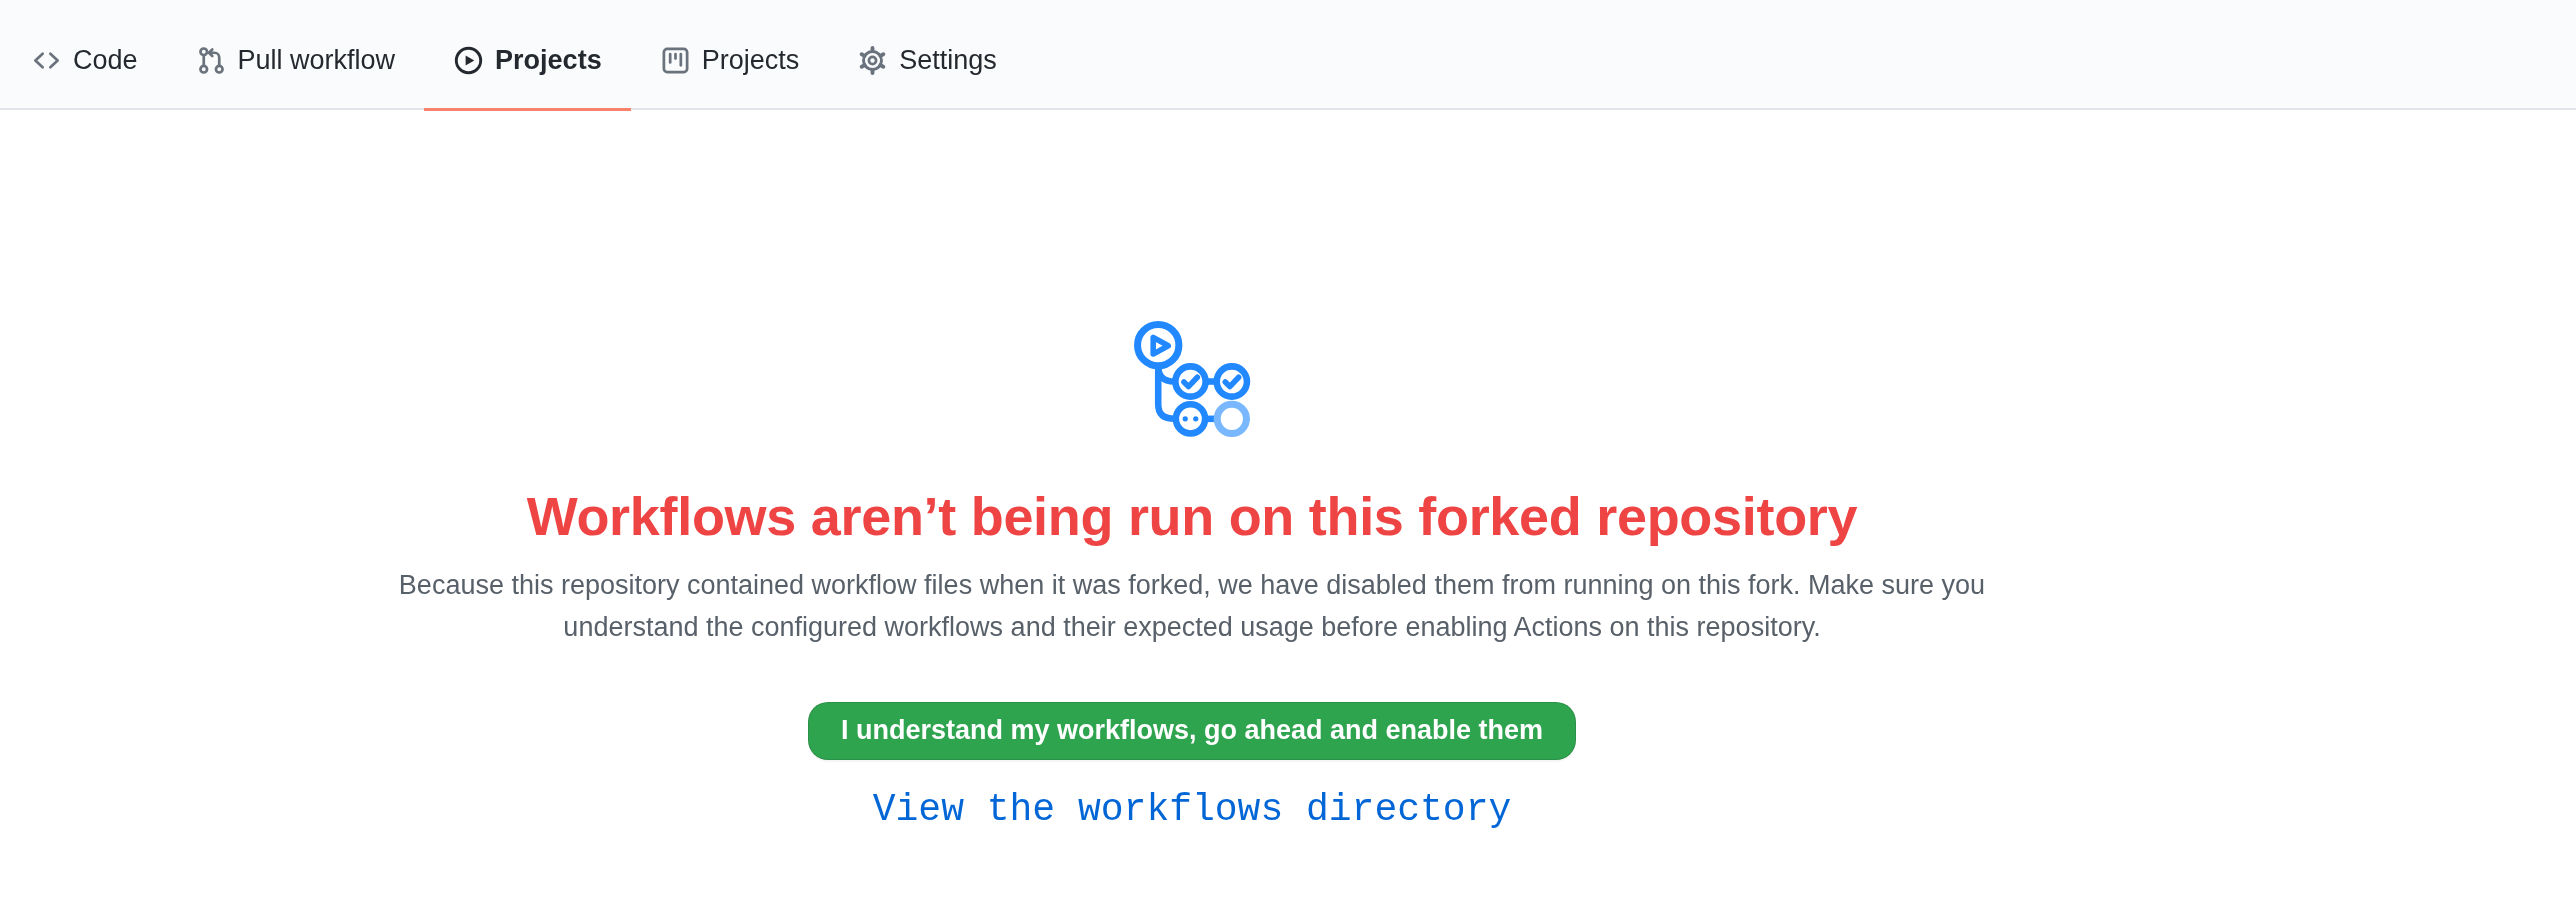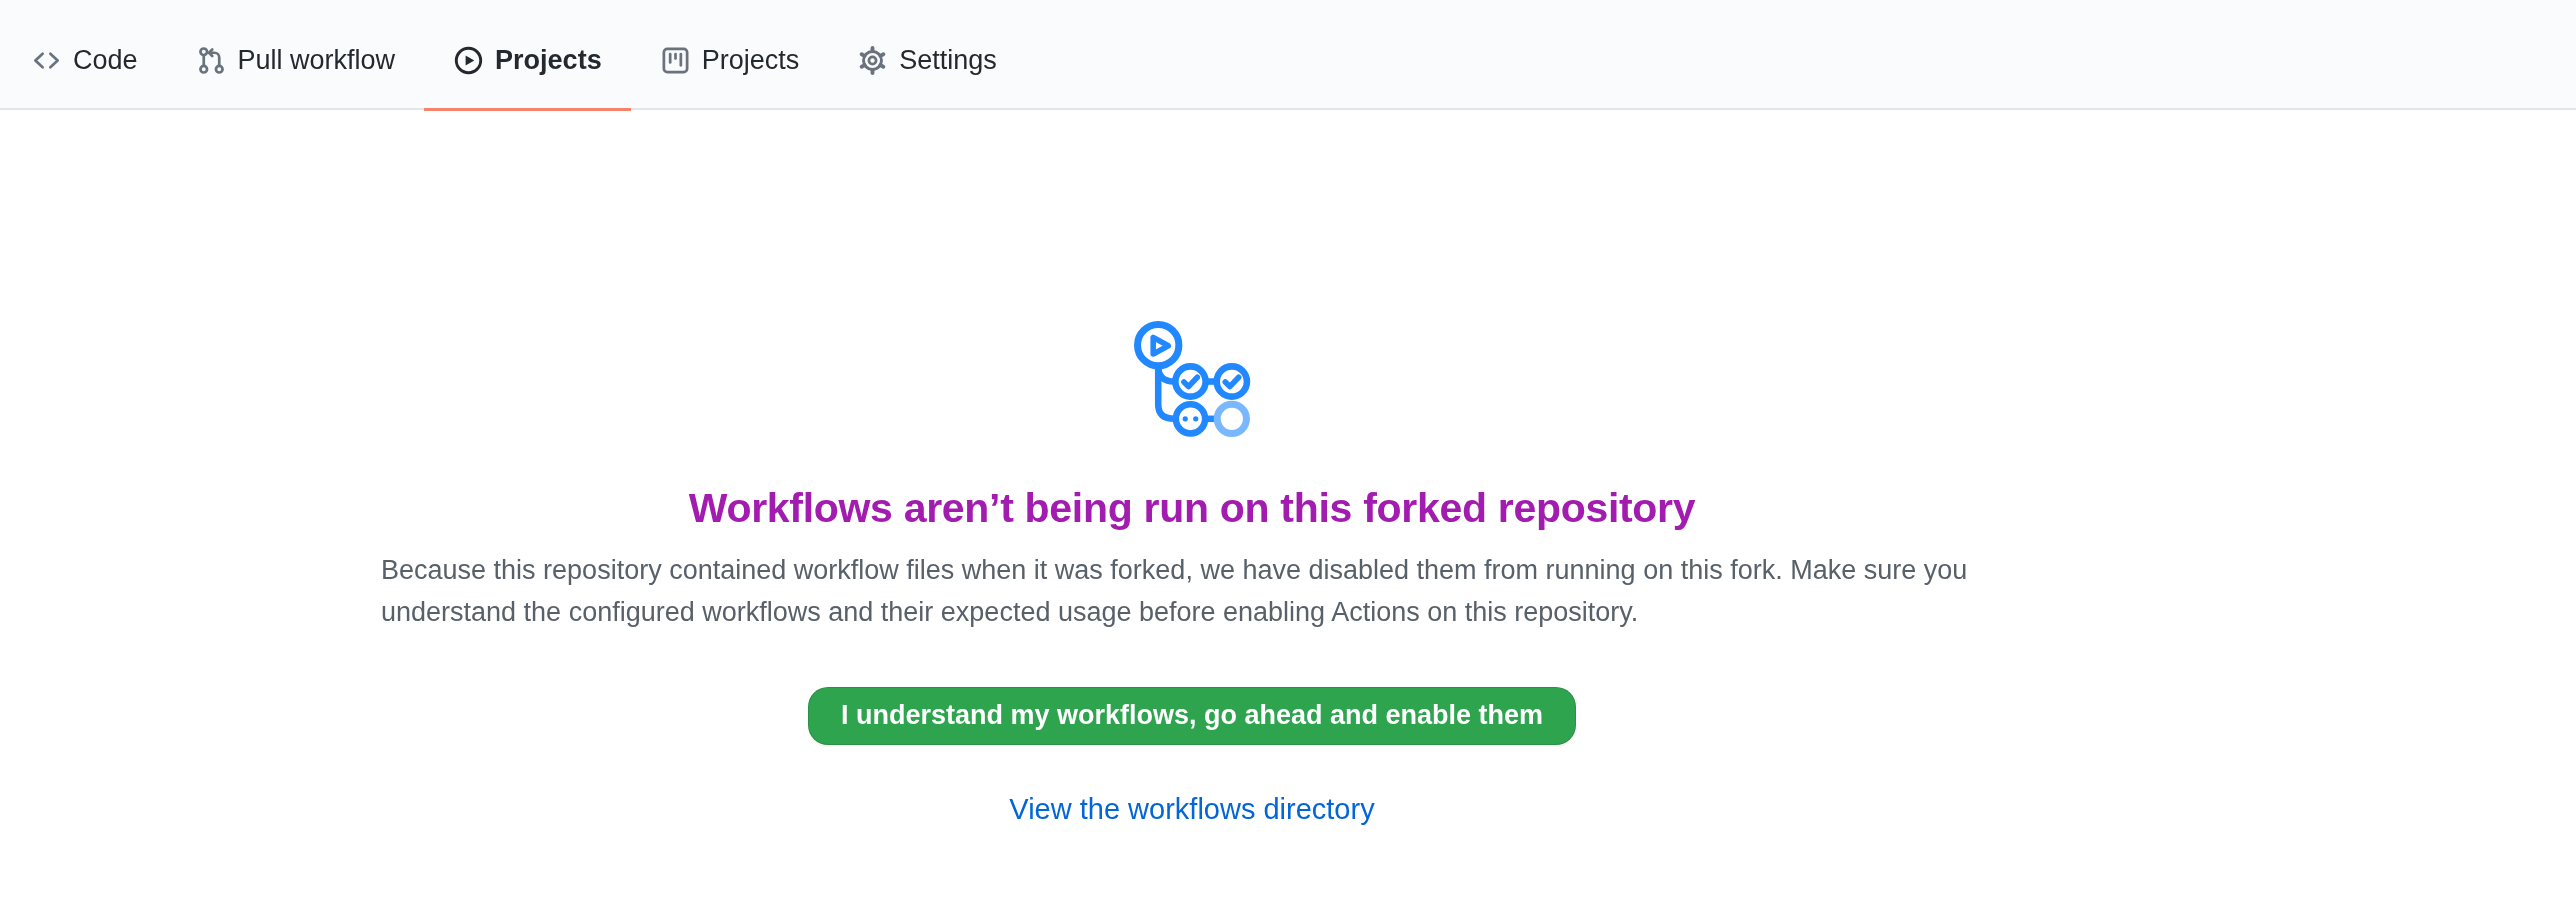--- a/index.html
+++ b/index.html
@@ -13,31 +13,31 @@
          border-bottom:3.9px solid transparent; margin-bottom:-2.9px;
          font-size:27px; color:#24292f; text-decoration:none; cursor:pointer;
          white-space:nowrap; }
   .tab .ticon { display:flex; align-items:center; }
   .tab.selected { font-weight:700; border-bottom-color:var(--tab-underline,#f9826c); }
 
   
   .main { width:2384px; display:flex; flex-direction:column; align-items:center;
           padding-top:209px; }
   .illus { line-height:0; }
-  .bs-title { margin-top:45px; font-size:41px; font-weight:700; color:#a21caf;
+  .bs-title { margin-top:45px; font-size:54px; font-weight:700; color:#ef4444;
               letter-spacing:-0.3px; text-align:center; }
   .bs-desc { margin-top:16.6px; font-size:27px; line-height:42px; color:#586069;
-             text-align:left; max-width:1622px; }
+             text-align:center; max-width:1622px; }
   .bs-button { margin-top:54px; background:var(--button-green,#2ea44f); color:#ffffff;
                font-family:inherit; font-size:27px; font-weight:700;
                padding:12.7px 32px; border:1px solid rgba(27,31,35,0.15);
                border-radius:20px; cursor:pointer;
                box-shadow:0 2px 0 rgba(27,31,35,0.04); }
-  .bs-link { margin-top:48px; color:var(--link-blue,#0366d6); font-size:29px;
-             text-decoration:none; cursor:pointer; }
+  .bs-link { margin-top:28px; color:var(--link-blue,#0366d6); font-size:38px;
+             text-decoration:none; cursor:pointer;font-family:Liberation Mono, monospace; }
 
   .wf-main   { stroke:var(--accent-blue,#2188ff); }
   .wf-light  { stroke:var(--light-blue,#79b8ff); }
   .wf-fill   { fill:var(--accent-blue,#2188ff); }
 </style>
 </head>
 <body>
 
 <header class="tabbar">
 

